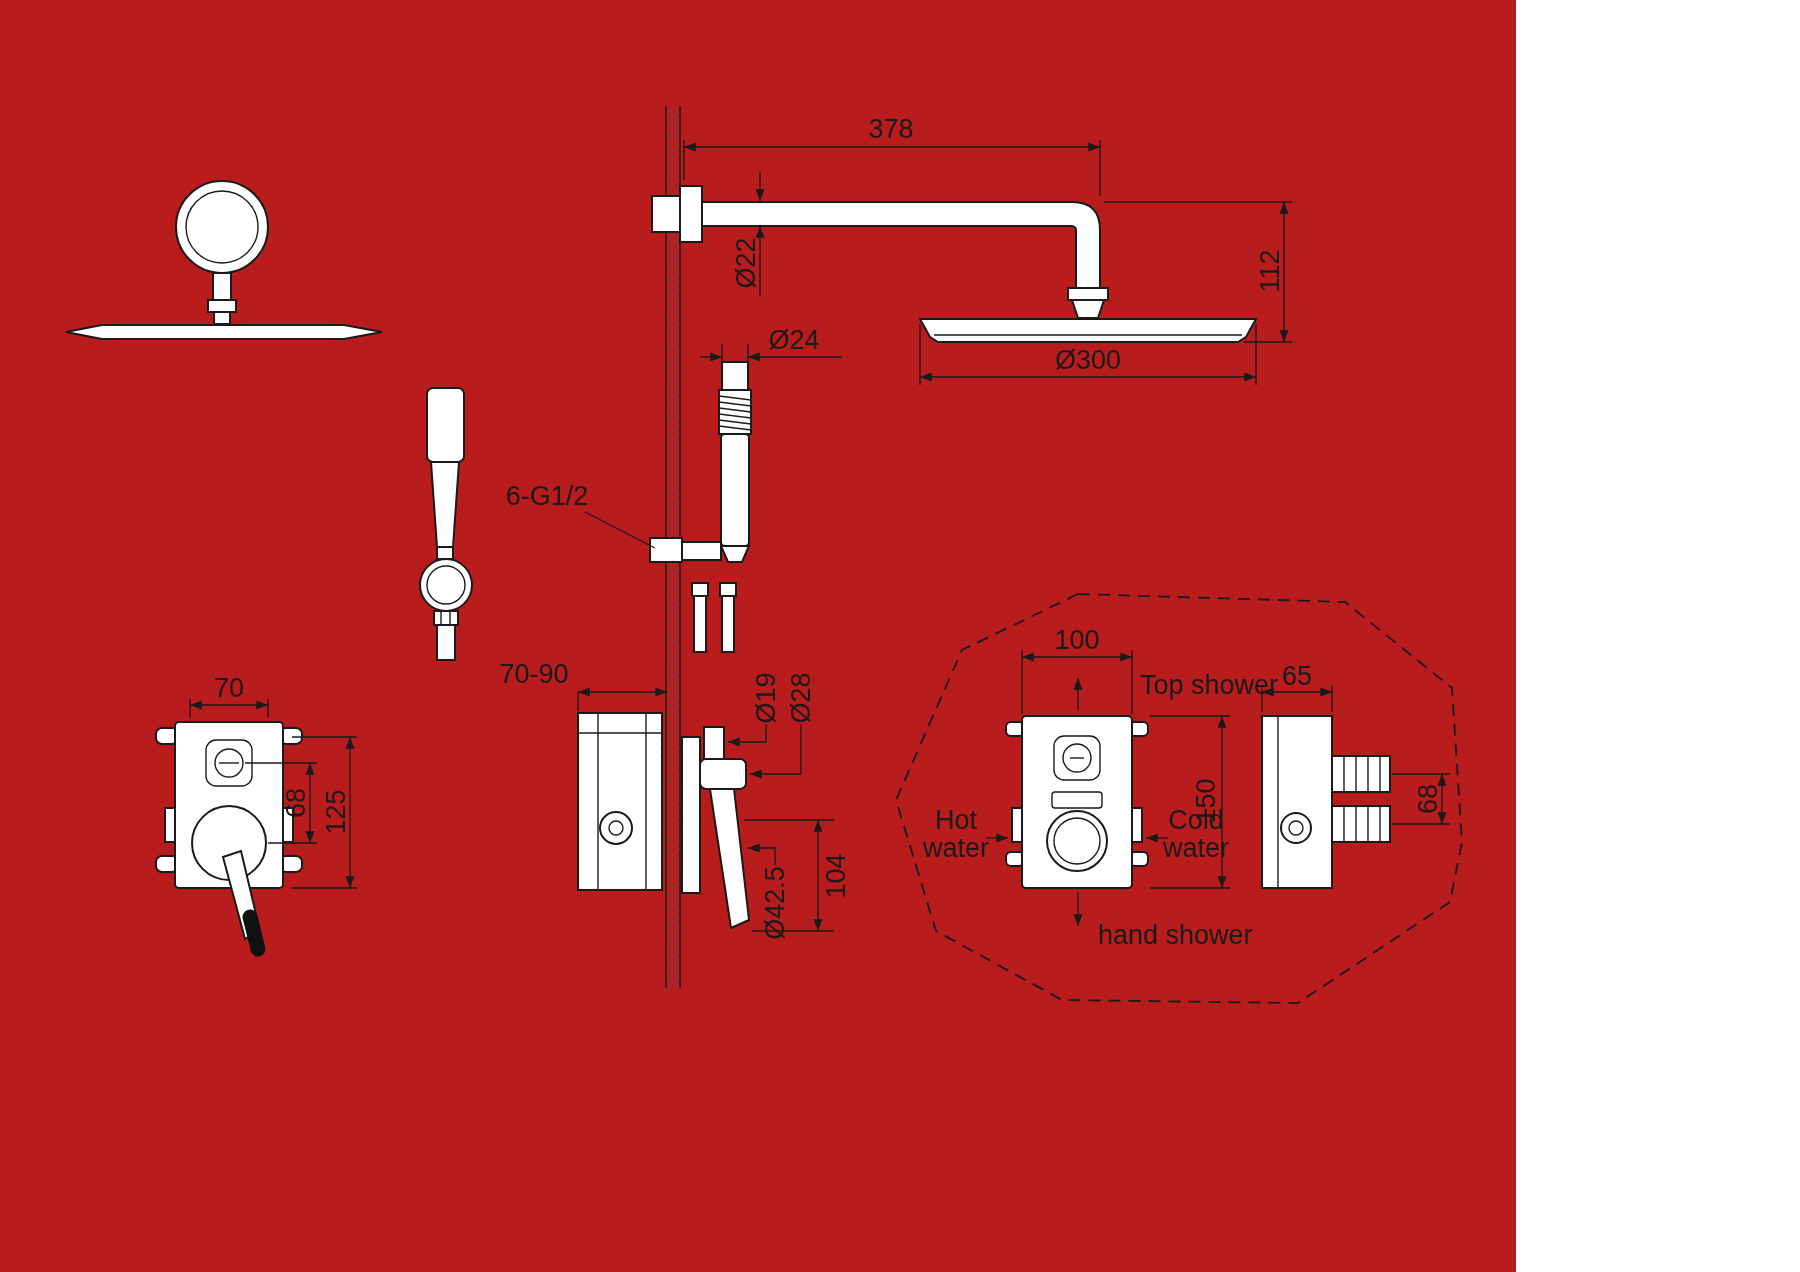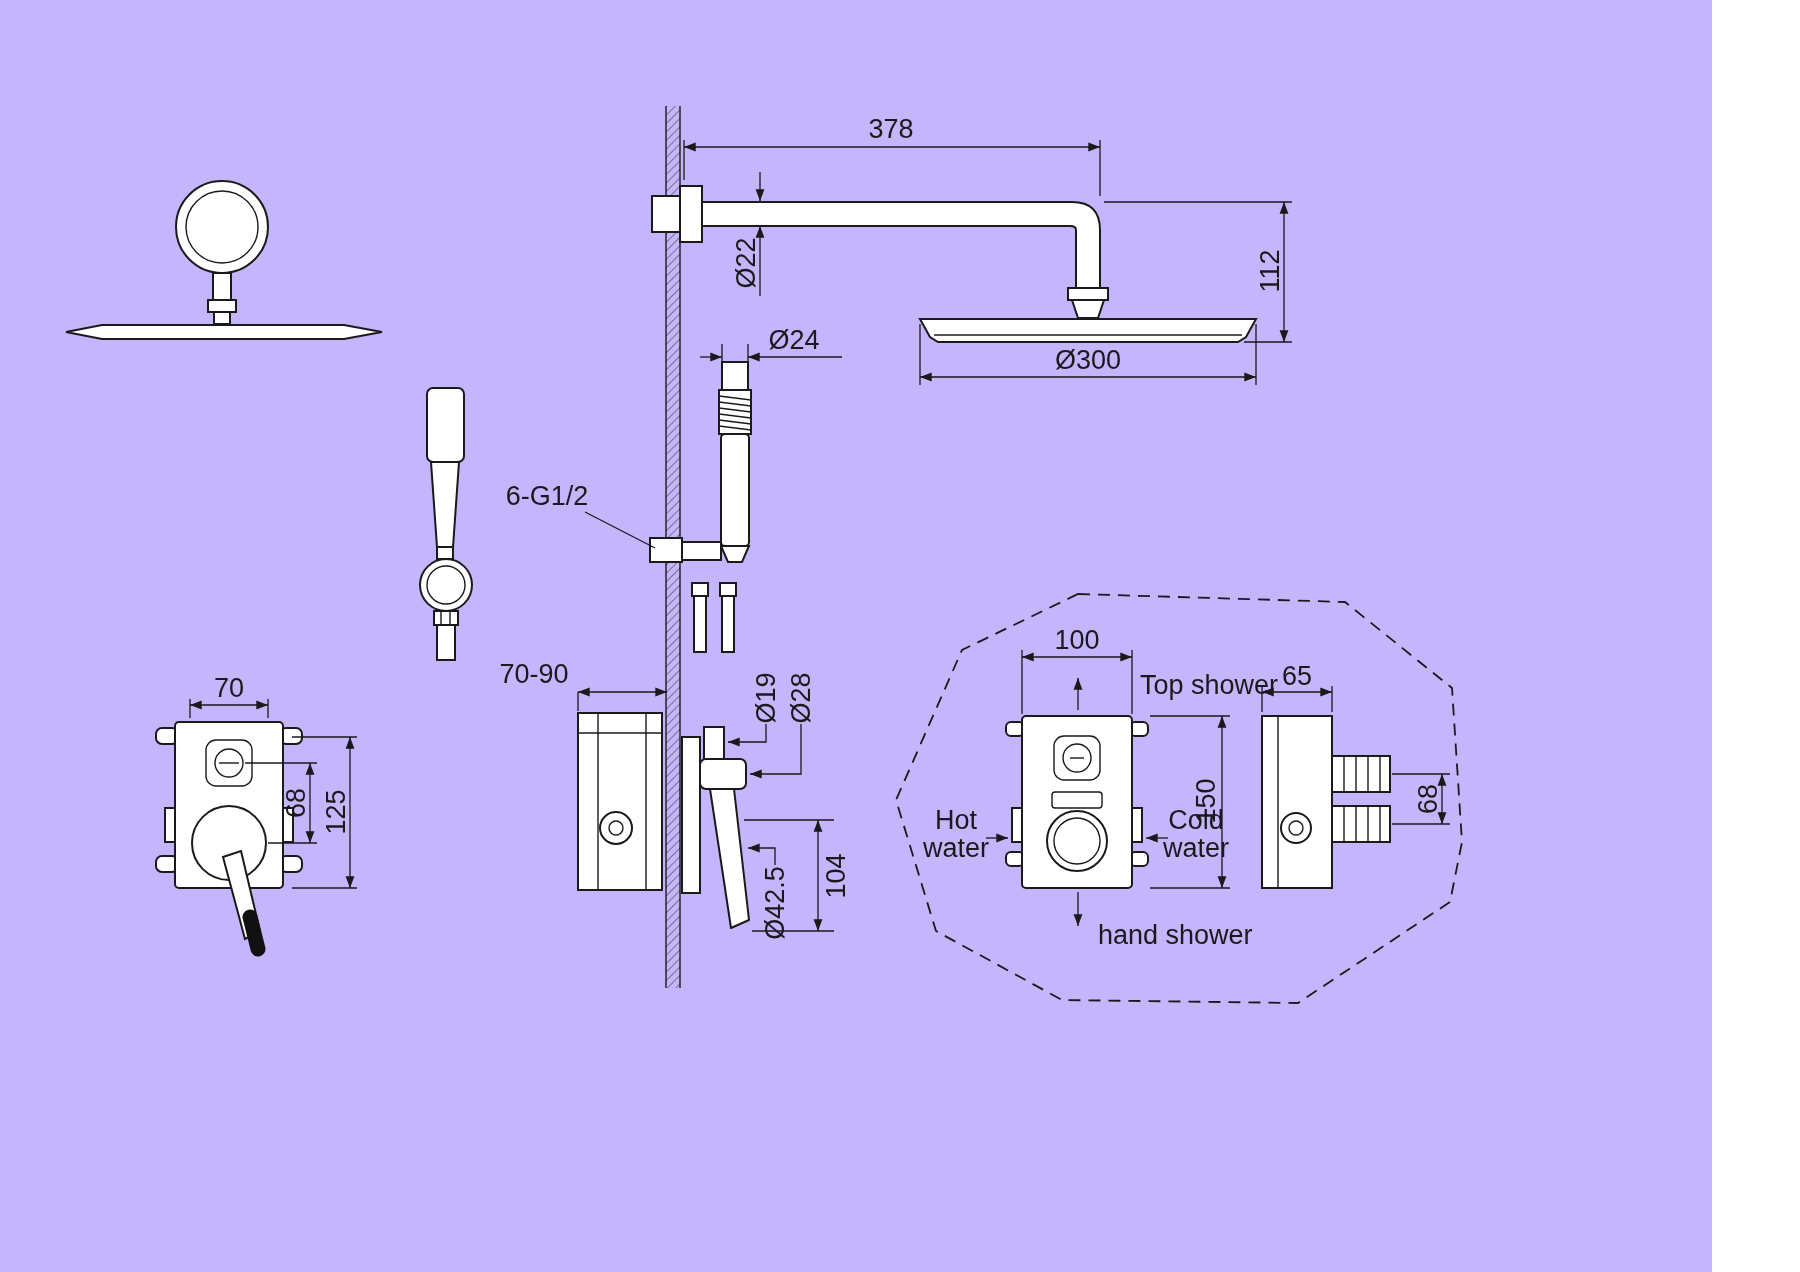--- a/index.html
+++ b/index.html
@@ -1,16 +1,16 @@
 <!DOCTYPE html>
 <html><head>
 <meta charset="utf-8">
 <style>
   html,body{margin:0;padding:0;background:#ffffff;}
-  .canvas{width:1712px;height:1272px;background:#c4b5fd;position:relative;overflow:hidden;}
+  .canvas{width:1516px;height:1272px;background:#b91c1c;position:relative;overflow:hidden;}
   svg{display:block;}
   text{font-family:"Liberation Sans","DejaVu Sans",sans-serif;font-size:27px;fill:#1a1a1a;}
   .obj{stroke:#1a1a1a;stroke-width:2;fill:#ffffff;}
   .objthin{stroke:#1a1a1a;stroke-width:1.4;fill:none;}
   .dim{stroke:#1a1a1a;stroke-width:1.3;fill:none;}
   .dash{stroke:#1a1a1a;stroke-width:1.8;fill:none;stroke-dasharray:12 8;}
 </style>
 </head>
 <body>
 

